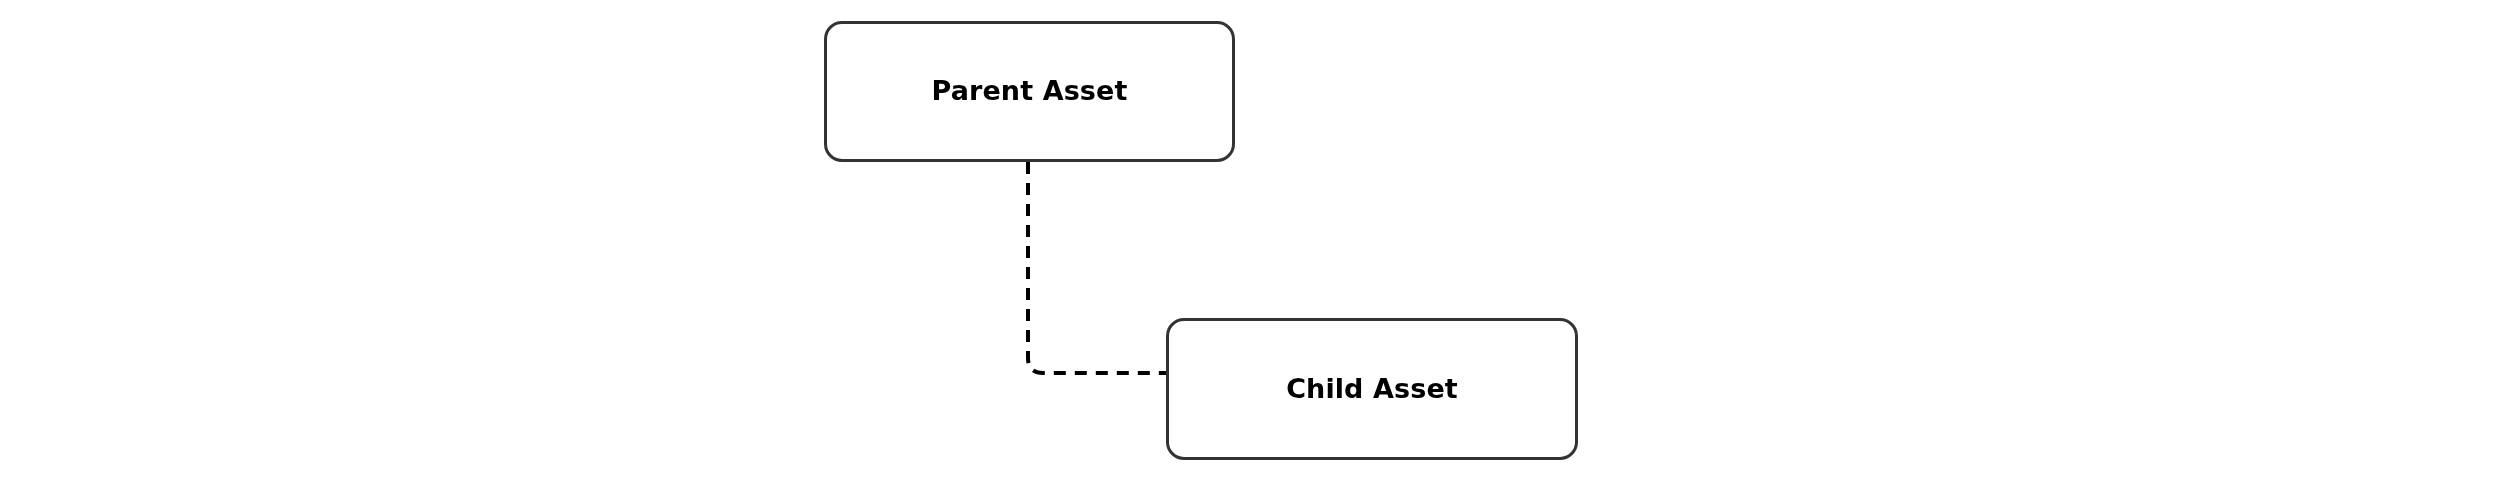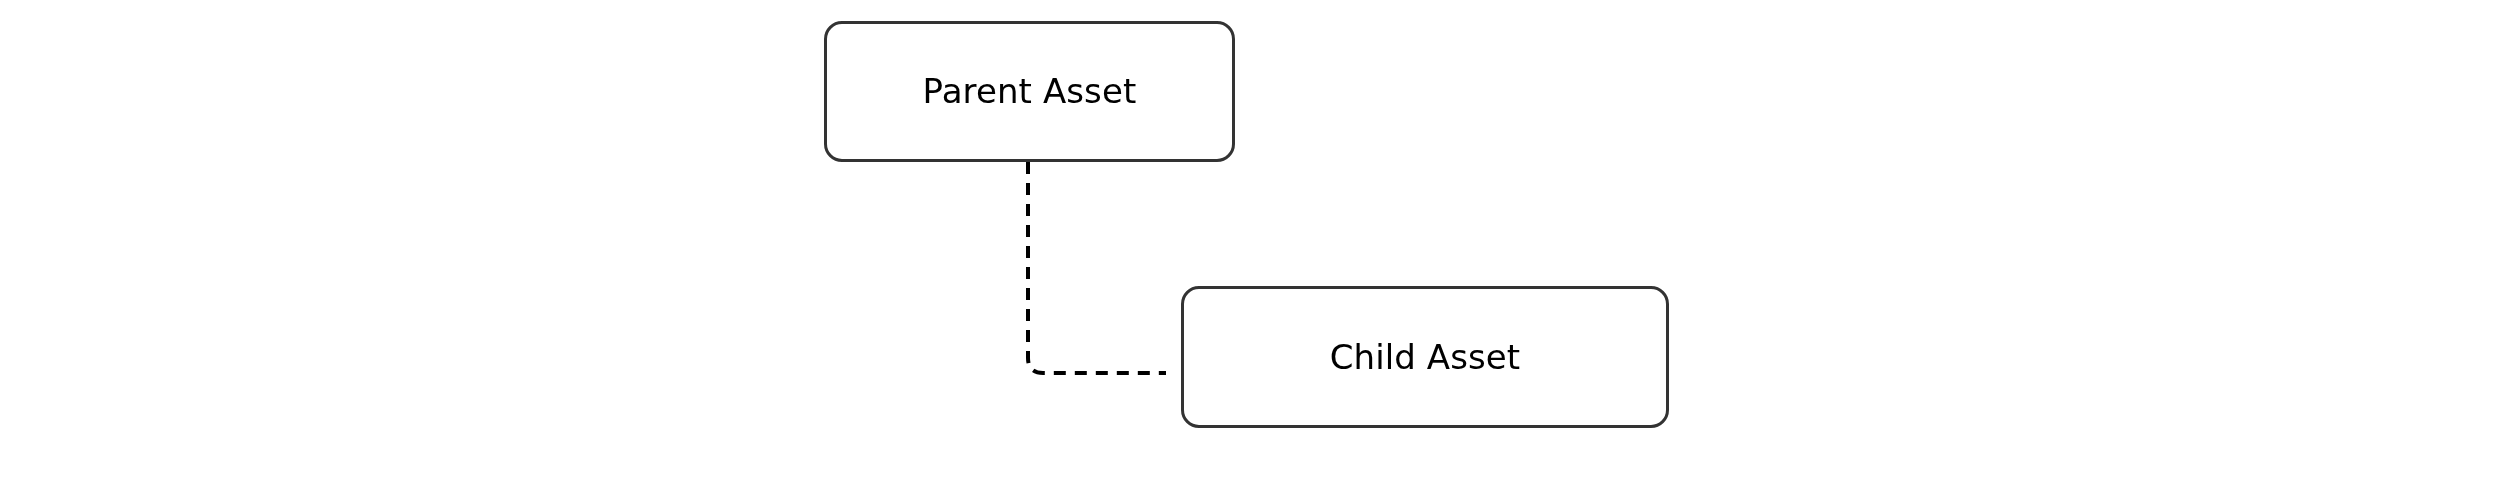--- a/index.html
+++ b/index.html
@@ -30,40 +30,39 @@
     box-sizing: border-box;
     background: #ffffff;
     border: 3px solid #333333;
     border-radius: 18px;
     display: flex;
     align-items: center;
     justify-content: center;
   }
   .node-label {
     font-family: "DejaVu Sans", sans-serif;
-    font-weight: normal;
-    font-size: 34px;
+    font-weight: bold;
+    font-size: 27px;
     line-height: 1.2;
     color: #000000;
     text-align: center;
     letter-spacing: 0.1px;
     white-space: nowrap;
   }
   #node-parent {
     left: 824px;
     top: 21px;
     width: 411px;
     height: 141px;
   }
   #node-child {
     left: 1166px;
-    top: 286px;
-    width: 488px;
+    top: 318px;
+    width: 412px;
     height: 142px;
-    margin-left: 15px;
   }
 </style>
 </head>
 <body>
 
 <div id="canvas">
 
   <svg class="edge-layer" viewBox="0 0 2513 482" width="2513" height="482" xmlns="http://www.w3.org/2000/svg">
     <path d="M 1028 162 L 1028 358 Q 1028 373 1043 373 L 1166 373" fill="none" stroke="#000000" stroke-width="4" stroke-linecap="butt" stroke-dasharray="12 9"></path>
   </svg>

